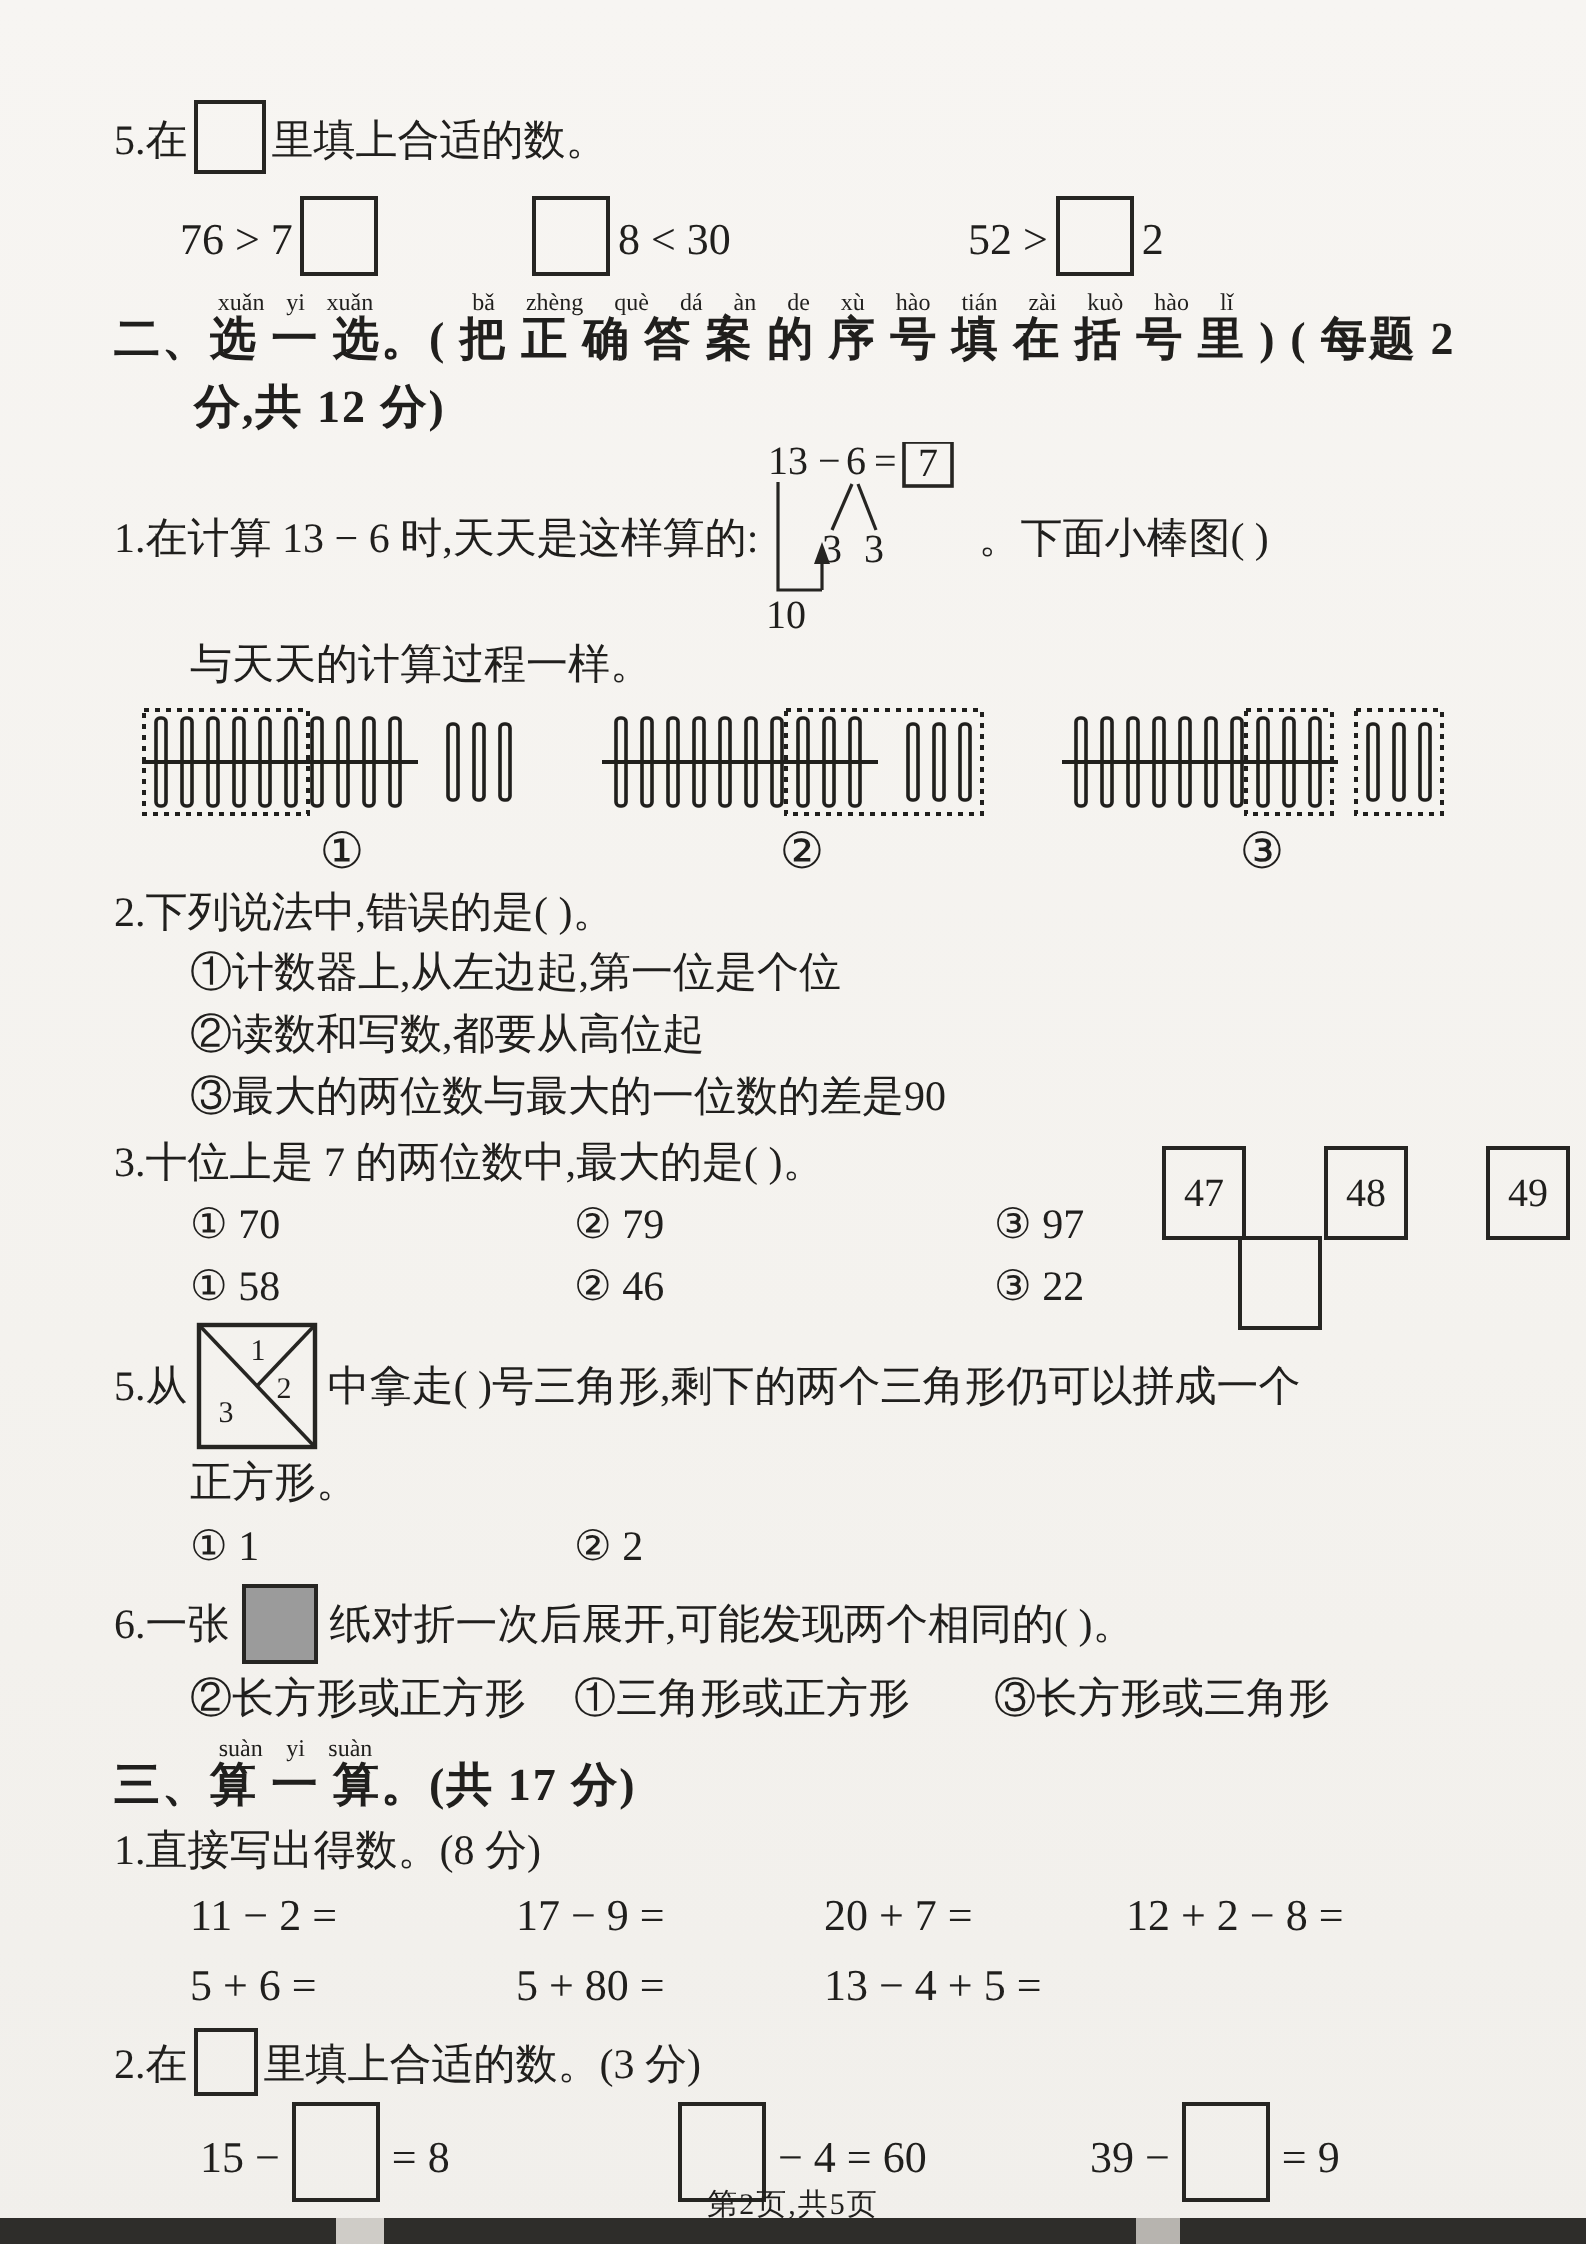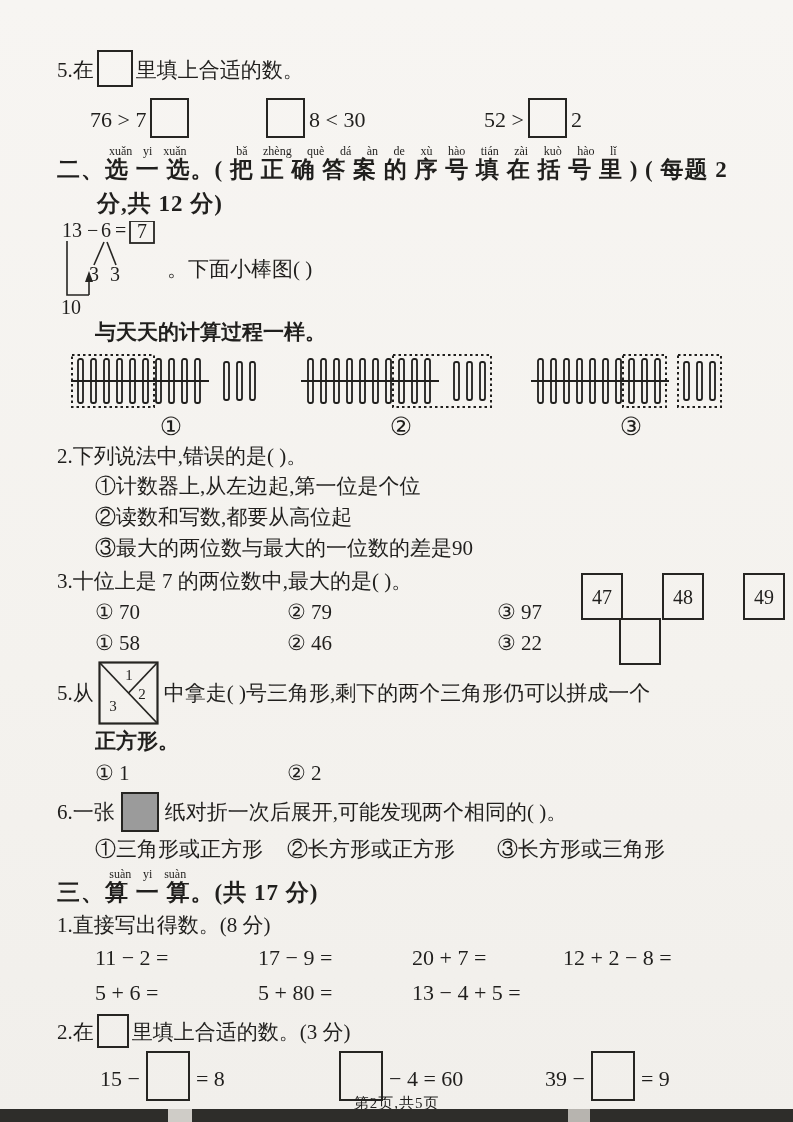--- a/index.html
+++ b/index.html
@@ -23,21 +23,21 @@
   
   .q5row{display:grid; grid-template-columns:172px 222px 1fr; padding-left:33px; margin-top:8px; height:46px; align-items:center;}
   
   .heading{font-size:23px; font-weight:bold; letter-spacing:1px; margin-top:4px; line-height:34px;}
   ruby{ruby-position:over;}
   rt{font-size:12px; font-weight:normal; letter-spacing:0;}
   .wrap2{padding-left:40px; margin-top:2px; line-height:30px;}
   
   .q1row{display:flex; align-items:center; margin-top:2px; height:96px;}
   .q1row svg{flex:0 0 auto; margin:0 3px;}
-  .indent{padding-left:38px;font-weight:bold;}
+  .indent{padding-left:38px;}
   
   .sticksrow{display:flex; gap:30px; padding-left:14px; margin-top:6px;}
   .fig{width:200px; text-align:center;}
   .fig .lbl{font-size:25px; line-height:24px; margin-top:-2px;}
   
   .optgrid{display:grid; grid-template-columns:192px 210px 1fr; padding-left:38px; height:31px; align-items:center;}
   .optline{padding-left:38px; height:31px;}
   
   .htable{position:absolute; left:583px; top:573px;}
   .htable .row{display:flex;gap:41px;}
@@ -71,20 +71,21 @@
     <span><span class="box box-mid"></span><span>8 &lt; 30</span></span>
     <span><span>52 &gt;</span><span class="box box-mid"></span><span>2</span></span>
   </div>
 
   <div class="heading">
     <span>二、</span><ruby><span>选 一 选</span><rt>xuǎn yi xuǎn</rt></ruby><span>。( </span><ruby><span>把 正 确 答 案 的 序 号 填 在 括 号 里</span><rt>bǎ zhèng què dá àn de xù hào tián zài kuò hào lǐ</rt></ruby><span> ) ( 每题 2</span>
   </div>
   <div class="heading wrap2">分,共 12 分)</div>
 
   <div class="q1row">
+    <span>1.在计算 13 − 6 时,天天是这样算的:</span>
     <svg width="104" height="96" viewBox="0 0 104 96">
       <text x="2" y="16" font-size="20">13</text>
       <text x="27" y="16" font-size="20">−</text>
       <text x="41" y="16" font-size="20">6</text>
       <text x="55" y="16" font-size="20">=</text>
       <rect x="70" y="0" width="24" height="22" class="dk" stroke-width="1.8"></rect>
       <text x="77" y="17" font-size="20">7</text>
       <line x1="44" y1="21" x2="34" y2="44" class="dk" stroke-width="1.6"></line>
       <line x1="47" y1="21" x2="56" y2="44" class="dk" stroke-width="1.6"></line>
       <text x="29" y="60" font-size="20">3</text>
@@ -206,22 +207,22 @@
     <span>① 1</span>
     <span>② 2</span>
   </div>
 
   <div class="qrow" style="height:44px;">
     <span>6.一张</span>
     <span class="graysq" style="background: rgb(155, 155, 155);"></span>
     <span>纸对折一次后展开,可能发现两个相同的(      )。</span>
   </div>
   <div class="optgrid" style="height:30px;">
+    <span>②长方形或正方形</span>
     <span>①三角形或正方形</span>
-    <span>②长方形或正方形</span>
     <span>③长方形或三角形</span>
   </div>
 
   <div class="heading">
     <span>三、</span><ruby><span>算 一 算</span><rt>suàn yi suàn</rt></ruby><span>。(共 17 分)</span>
   </div>
 
   <div>1.直接写出得数。(8 分)</div>
   <div class="calcgrid">
     <span>11 − 2 =</span>

